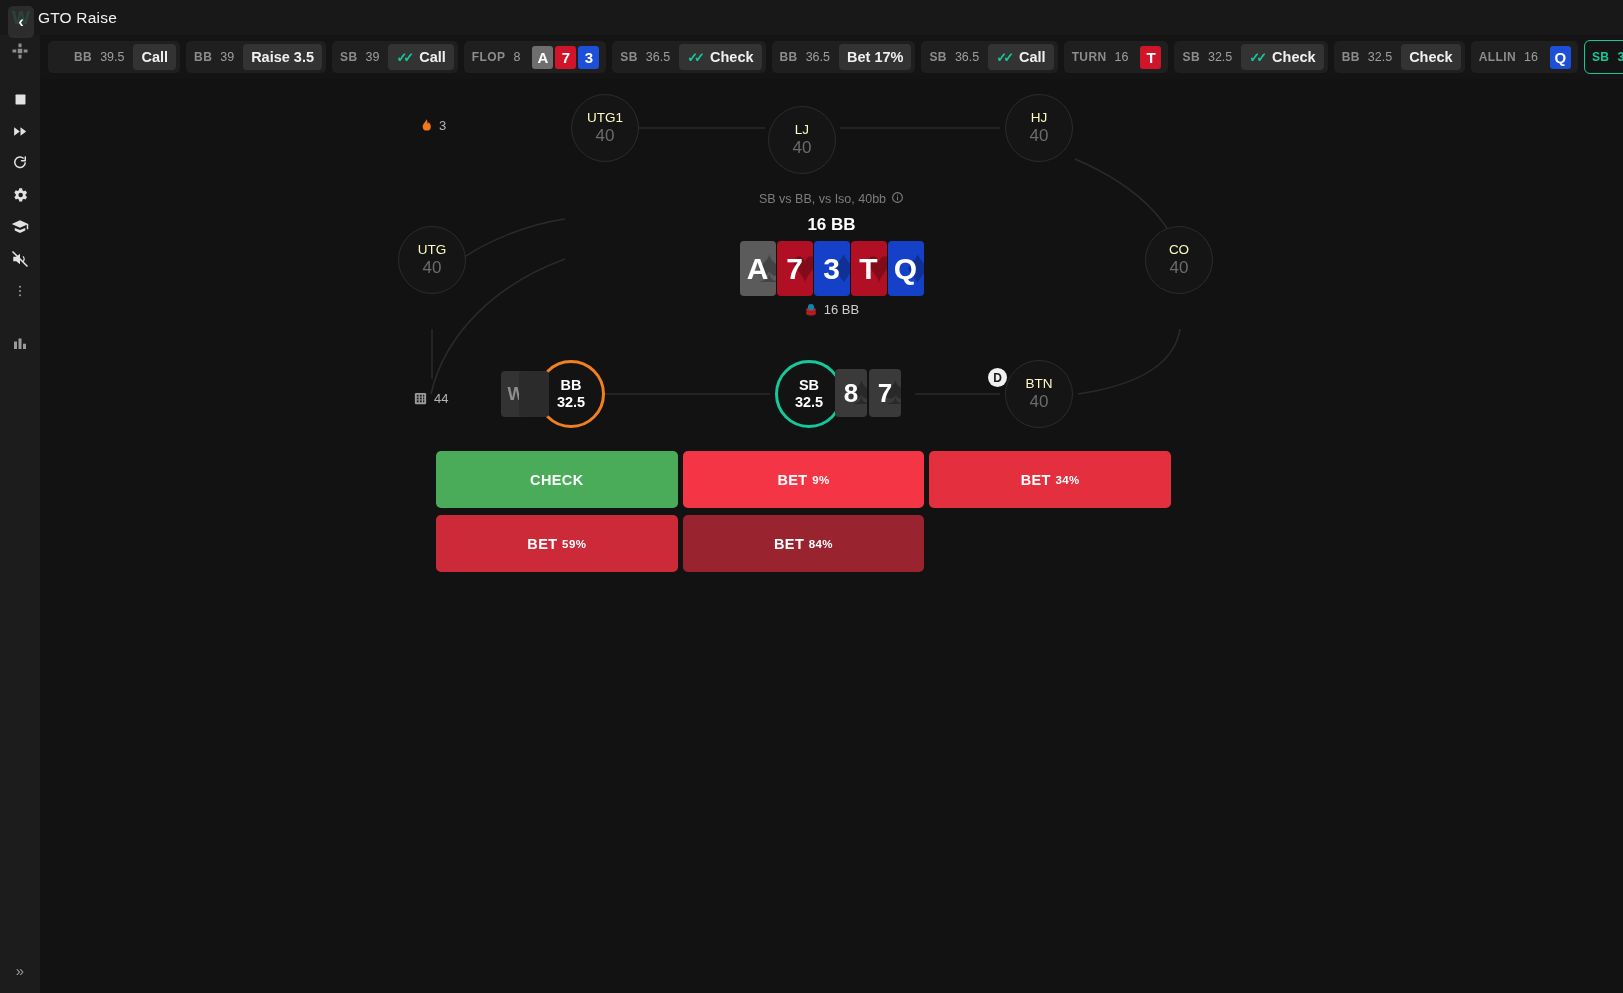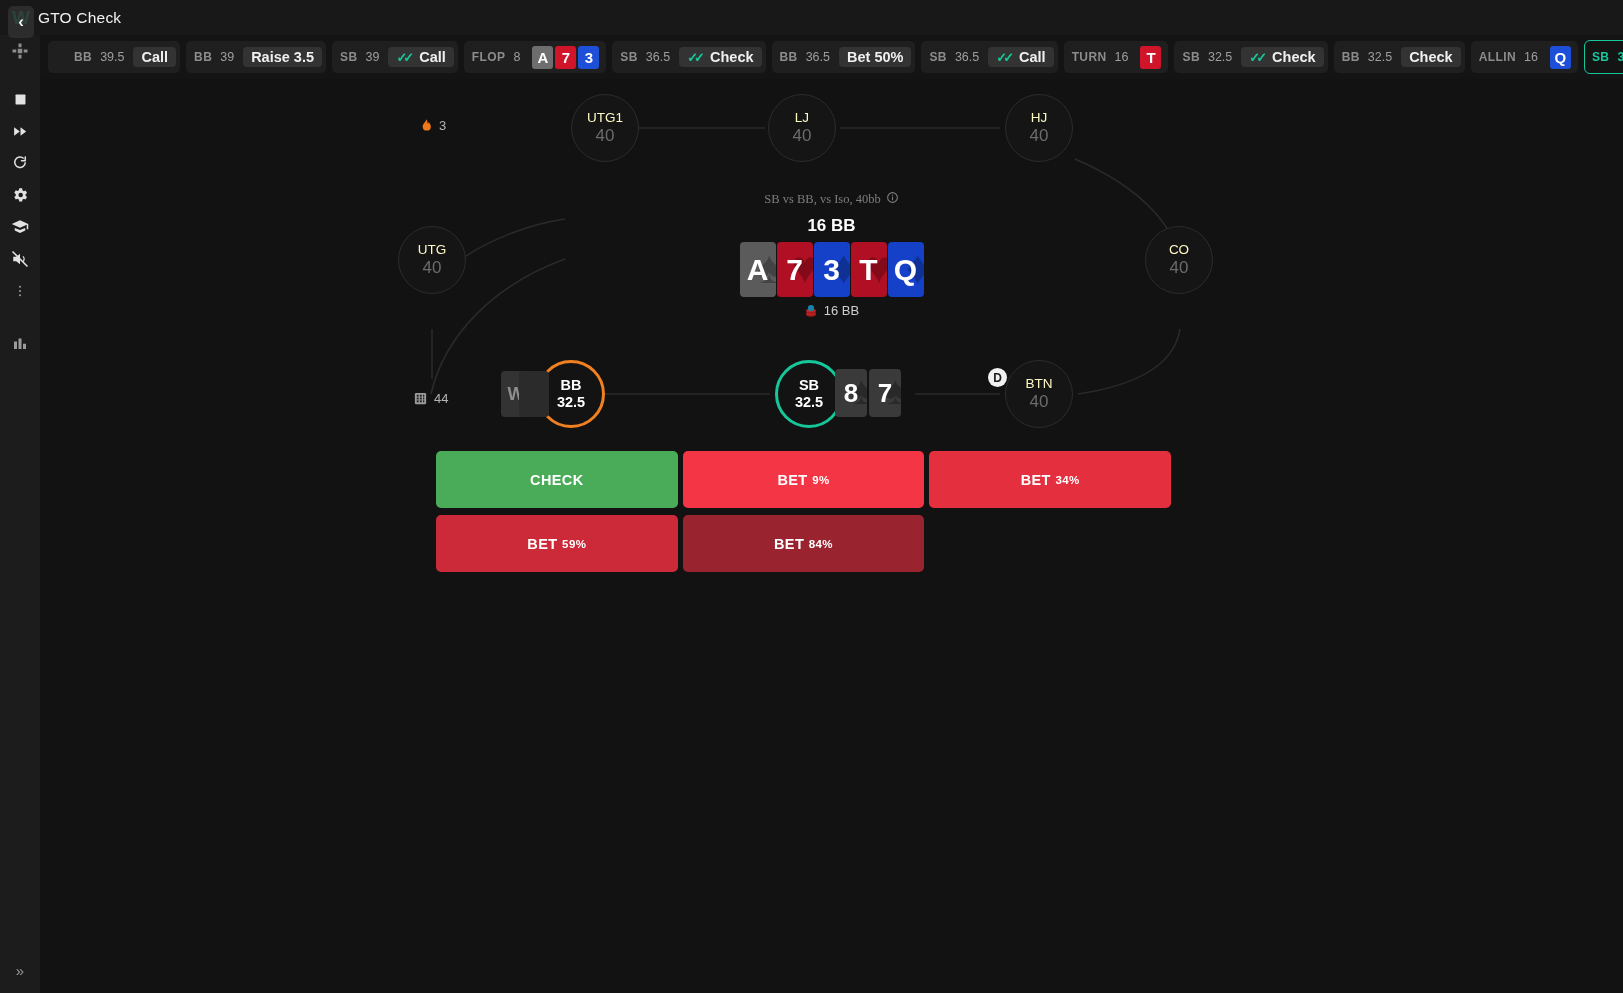--- a/index.html
+++ b/index.html
@@ -56,21 +56,21 @@
   .abitem {
     height: 32px; display: flex; align-items: center;
     background: #1f1f1f; border-radius: 5px;
     padding: 0 4px; gap: 4px; flex: none; cursor: pointer;
   }
   .ab-pos { font-size: 12px; font-weight: bold; color: #8c8c8c; letter-spacing: .4px; padding: 0 4px; }
   .ab-stk { font-size: 12.5px; color: #9e9e9e; padding-right: 5px; }
   .ab-act {
     font-size: 14.5px; font-weight: bold; color: #f0f0f0;
     background: #333333; border-radius: 4px;
-    height: 20px; display: flex; align-items: center; gap: 5px; padding: 0 8px;
+    height: 26px; display: flex; align-items: center; gap: 5px; padding: 0 8px;
   }
   .chk { color: #16c79a; font-size: 13px; letter-spacing: -4px; padding-right: 4px; }
   .abitem.current {
     background: transparent; border: 1.5px solid #16c79a; border-radius: 6px;
     height: 34px; padding: 0 3px;
   }
   .abitem.current .ab-pos { color: #16c79a; }
   .abitem.current .ab-stk { color: #16c79a; font-weight: bold; }
   .minicards { display: flex; gap: 2px; padding: 0 3px; }
   .mc {
@@ -99,21 +99,21 @@
   }
   .seat .sp { font-size: 13.5px; color: #fef9c3; }
   .seat .ss { font-size: 17px; color: #6b6b6b; }
   .seat.hero { border: 3px solid #16c79a; background: #131313; }
   .seat.hero .sp, .seat.hero .ss { color: #ffffff; font-weight: bold; font-size: 14.5px; }
   .seat.villain { border: 3px solid #f08020; background: #131313; }
   .seat.villain .sp, .seat.villain .ss { color: #ffffff; font-weight: bold; font-size: 14.5px; }
 
   
   #boardwrap { position: absolute; left: 0; width: 1583px; top: 110px; text-align: center; }
-  #spottitle { font-size: 12.5px; color: #7d7d7d; display: inline-flex; align-items: center; gap: 5px; font-family: Liberation Serif, serif; }
+  #spottitle { font-size: 12.5px; color: #7d7d7d; display: inline-flex; align-items: center; gap: 5px; }
   #potbb { font-size: 17px; font-weight: bold; color: #ffffff; margin-top: 8px; }
   #boardcards { margin-top: 6px; display: flex; justify-content: center; gap: 1px; }
   .bcard {
     position: relative; width: 36px; height: 55px; border-radius: 4px;
     display: flex; align-items: center; justify-content: center;
     font-size: 30px; font-weight: bold; color: #fff; overflow: hidden;
   }
   .bcard.s { background: #5b5b5b; } .bcard.h { background: #b10f23; }
   .bcard.d { background: #1541c8; }
   .bcard .wm {
@@ -169,21 +169,21 @@
     font-family: "Liberation Sans", sans-serif;
   }
   .abtn .pct { font-size: 11.5px; font-weight: bold; margin-left: 1px; }
 </style>
 </head>
 <body>
 
 <div id="topbar">
   <div id="brand">
     <span class="wmark">W</span>
-    <span class="btxt">GTO Check</span>
+    <span class="btxt">GTO Raise</span>
   </div>
 </div>
 
 <div id="rail">
   <div id="rail-top">
     <div class="railbtn">
       <svg viewBox="0 0 24 24" width="18" height="18" fill="#8d8d8d">
           <path d="M10 2h4v5h-4zM2 10h5v4H2zm15 0h5v4h-5zm-7 7h4v5h-4zM9 9h6v6H9z"></path>
         </svg>
     </div>
@@ -280,21 +280,21 @@
       <span class="ab-stk">36.5</span>
       <span class="ab-act">
         <span class="chk">✓✓</span>
         <span>Check</span>
       </span>
     </div>
     <div class="abitem">
       <span class="ab-pos">BB</span>
       <span class="ab-stk">36.5</span>
       <span class="ab-act">
-        <span>Bet 50%</span>
+        <span>Bet 17%</span>
       </span>
     </div>
     <div class="abitem">
       <span class="ab-pos">SB</span>
       <span class="ab-stk">36.5</span>
       <span class="ab-act">
         <span class="chk">✓✓</span>
         <span>Call</span>
       </span>
     </div>
@@ -345,21 +345,21 @@
     <line x1="560" y1="315" x2="730" y2="315" stroke="#2a2a2a" stroke-width="1.6"></line>
     <path d="M 394 215 C 392 200 400 192 420 181" stroke="#2a2a2a" stroke-width="1.6" fill="none"></path>
     <path d="M 420 181 C 450 160 490 145 525 140" stroke="#2a2a2a" stroke-width="1.6" fill="none"></path>
     <path d="M 392 250 C 392 280 392 290 392 300" stroke="#2a2a2a" stroke-width="1.6" fill="none"></path>
   </svg>
 
   <div class="seat" style="left:531px; top:15px;">
     <span class="sp">UTG1</span>
     <span class="ss">40</span>
   </div>
-  <div class="seat" style="left:728px; top:15px;">
+  <div class="seat" style="left:728px; top:27px;">
     <span class="sp">LJ</span>
     <span class="ss">40</span>
   </div>
   <div class="seat" style="left:965px; top:15px;">
     <span class="sp">HJ</span>
     <span class="ss">40</span>
   </div>
   <div class="seat" style="left:1105px; top:147px;">
     <span class="sp">CO</span>
     <span class="ss">40</span>

